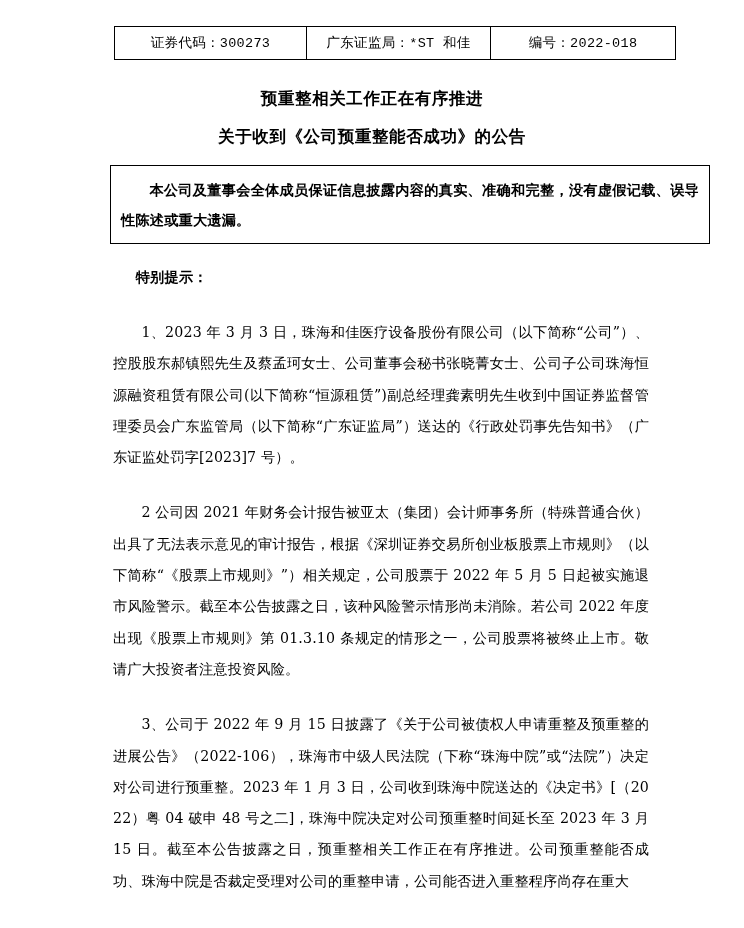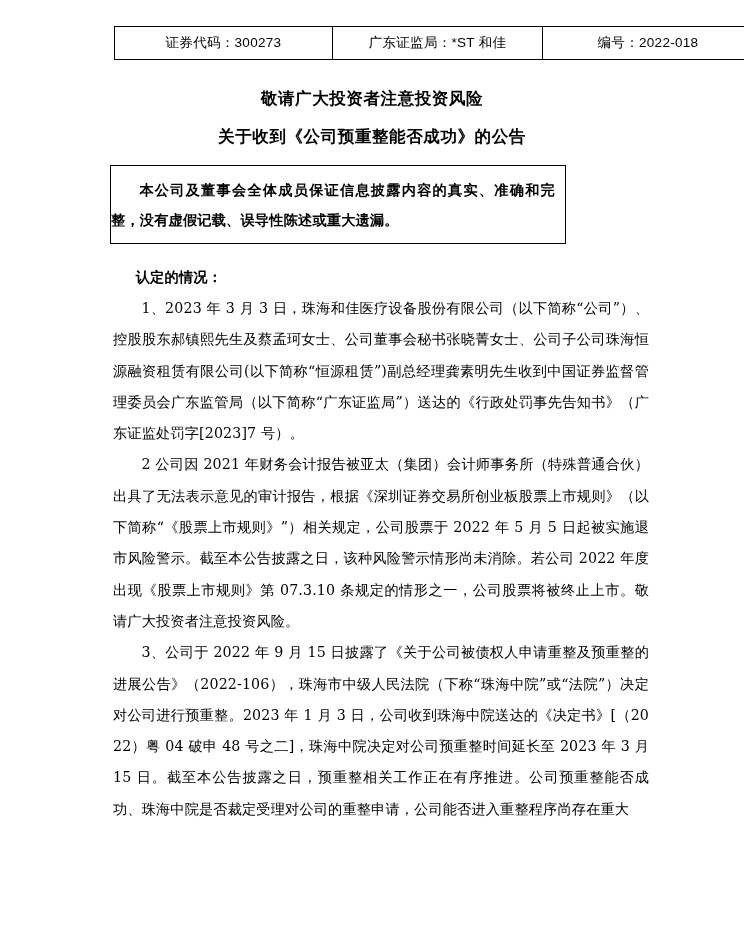--- a/index.html
+++ b/index.html
@@ -28,25 +28,25 @@
     top: 26px;
     width: 534px;
     border-collapse: collapse;
     table-layout: fixed;
   }
   .header-table td {
     border: 1.6px solid #000;
     height: 28px;
     text-align: center;
     vertical-align: middle;
-    font-family: Liberation Sans, sans-serif;
+    font-family: Liberation Mono, monospace;
     font-size: 13.5px;
     letter-spacing: 0.3px;
     white-space: nowrap;
-    padding: 2px 17px;
+    padding: 2px 4px;
   }
   .col-code  { width: 183px; }
   .col-name  { width: 175px; }
   .col-num   { width: 176px; }
 
   
   .title-block {
     position: absolute;
     left: 0;
     top: 80px;
@@ -59,25 +59,25 @@
     font-size: 16.5px;
     letter-spacing: 0.6px;
     line-height: 38px;
   }
 
   
   .disclaimer-box {
     position: absolute;
     left: 110px;
     top: 165px;
-    width: 456px;
+    width: 600px;
     min-height: 66px;
     box-sizing: border-box;
     border: 1.5px solid #000;
-    padding: 9px 10px 8px 0;
+    padding: 9px 10px 8px 10px;
   }
   .disclaimer-text {
     font-family: "DejaVu Serif", "Liberation Serif", serif;
     font-weight: bold;
     font-size: 14.2px;
     line-height: 30px;
     text-align: justify;
     text-justify: inter-ideograph;
     text-indent: 2em;
     letter-spacing: 0.2px;
@@ -100,46 +100,47 @@
   }
   .para {
     font-family: "DejaVu Serif", "Liberation Serif", serif;
     font-size: 14.2px;
     line-height: 31.3px;
     text-align: justify;
     text-justify: inter-ideograph;
     text-indent: 2em;
     letter-spacing: 0.15px;
     word-break: break-all;
+    margin-top: 24px;
   }
 </style>
 </head>
 <body>
 
 <div class="page">
 
   <table class="header-table">
     <tbody>
       <tr>
         <td class="col-code">证券代码：300273</td>
         <td class="col-name">广东证监局：*ST 和佳</td>
         <td class="col-num">编号：2022-018</td>
       </tr>
     </tbody>
   </table>
 
   <div class="title-block">
-    <div class="title-line">敬请广大投资者注意投资风险</div>
+    <div class="title-line">预重整相关工作正在有序推进</div>
     <div class="title-line">关于收到《公司预重整能否成功》的公告</div>
   </div>
 
   <div class="disclaimer-box">
     <div class="disclaimer-text">本公司及董事会全体成员保证信息披露内容的真实、准确和完整，没有虚假记载、误导性陈述或重大遗漏。</div>
   </div>
 
   <div class="body-block">
-    <div class="special-notice">认定的情况：</div>
+    <div class="special-notice">特别提示：</div>
     <div class="para">1、2023 年 3 月 3 日，珠海和佳医疗设备股份有限公司（以下简称“公司”）、控股股东郝镇熙先生及蔡孟珂女士、公司董事会秘书张晓菁女士、公司子公司珠海恒源融资租赁有限公司(以下简称“恒源租赁”)副总经理龚素明先生收到中国证券监督管理委员会广东监管局（以下简称“广东证监局”）送达的《行政处罚事先告知书》（广东证监处罚字[2023]7 号）。</div>
-    <div class="para">2 公司因 2021 年财务会计报告被亚太（集团）会计师事务所（特殊普通合伙）出具了无法表示意见的审计报告，根据《深圳证券交易所创业板股票上市规则》（以下简称“《股票上市规则》”）相关规定，公司股票于 2022 年 5 月 5 日起被实施退市风险警示。截至本公告披露之日，该种风险警示情形尚未消除。若公司 2022 年度出现《股票上市规则》第 07.3.10 条规定的情形之一，公司股票将被终止上市。敬请广大投资者注意投资风险。</div>
+    <div class="para">2 公司因 2021 年财务会计报告被亚太（集团）会计师事务所（特殊普通合伙）出具了无法表示意见的审计报告，根据《深圳证券交易所创业板股票上市规则》（以下简称“《股票上市规则》”）相关规定，公司股票于 2022 年 5 月 5 日起被实施退市风险警示。截至本公告披露之日，该种风险警示情形尚未消除。若公司 2022 年度出现《股票上市规则》第 01.3.10 条规定的情形之一，公司股票将被终止上市。敬请广大投资者注意投资风险。</div>
     <div class="para">3、公司于 2022 年 9 月 15 日披露了《关于公司被债权人申请重整及预重整的进展公告》（2022-106），珠海市中级人民法院（下称“珠海中院”或“法院”）决定对公司进行预重整。2023 年 1 月 3 日，公司收到珠海中院送达的《决定书》[（2022）粤 04 破申 48 号之二]，珠海中院决定对公司预重整时间延长至 2023 年 3 月 15 日。截至本公告披露之日，预重整相关工作正在有序推进。公司预重整能否成功、珠海中院是否裁定受理对公司的重整申请，公司能否进入重整程序尚存在重大</div>
   </div>
 
 </div>
 
 </body></html>

